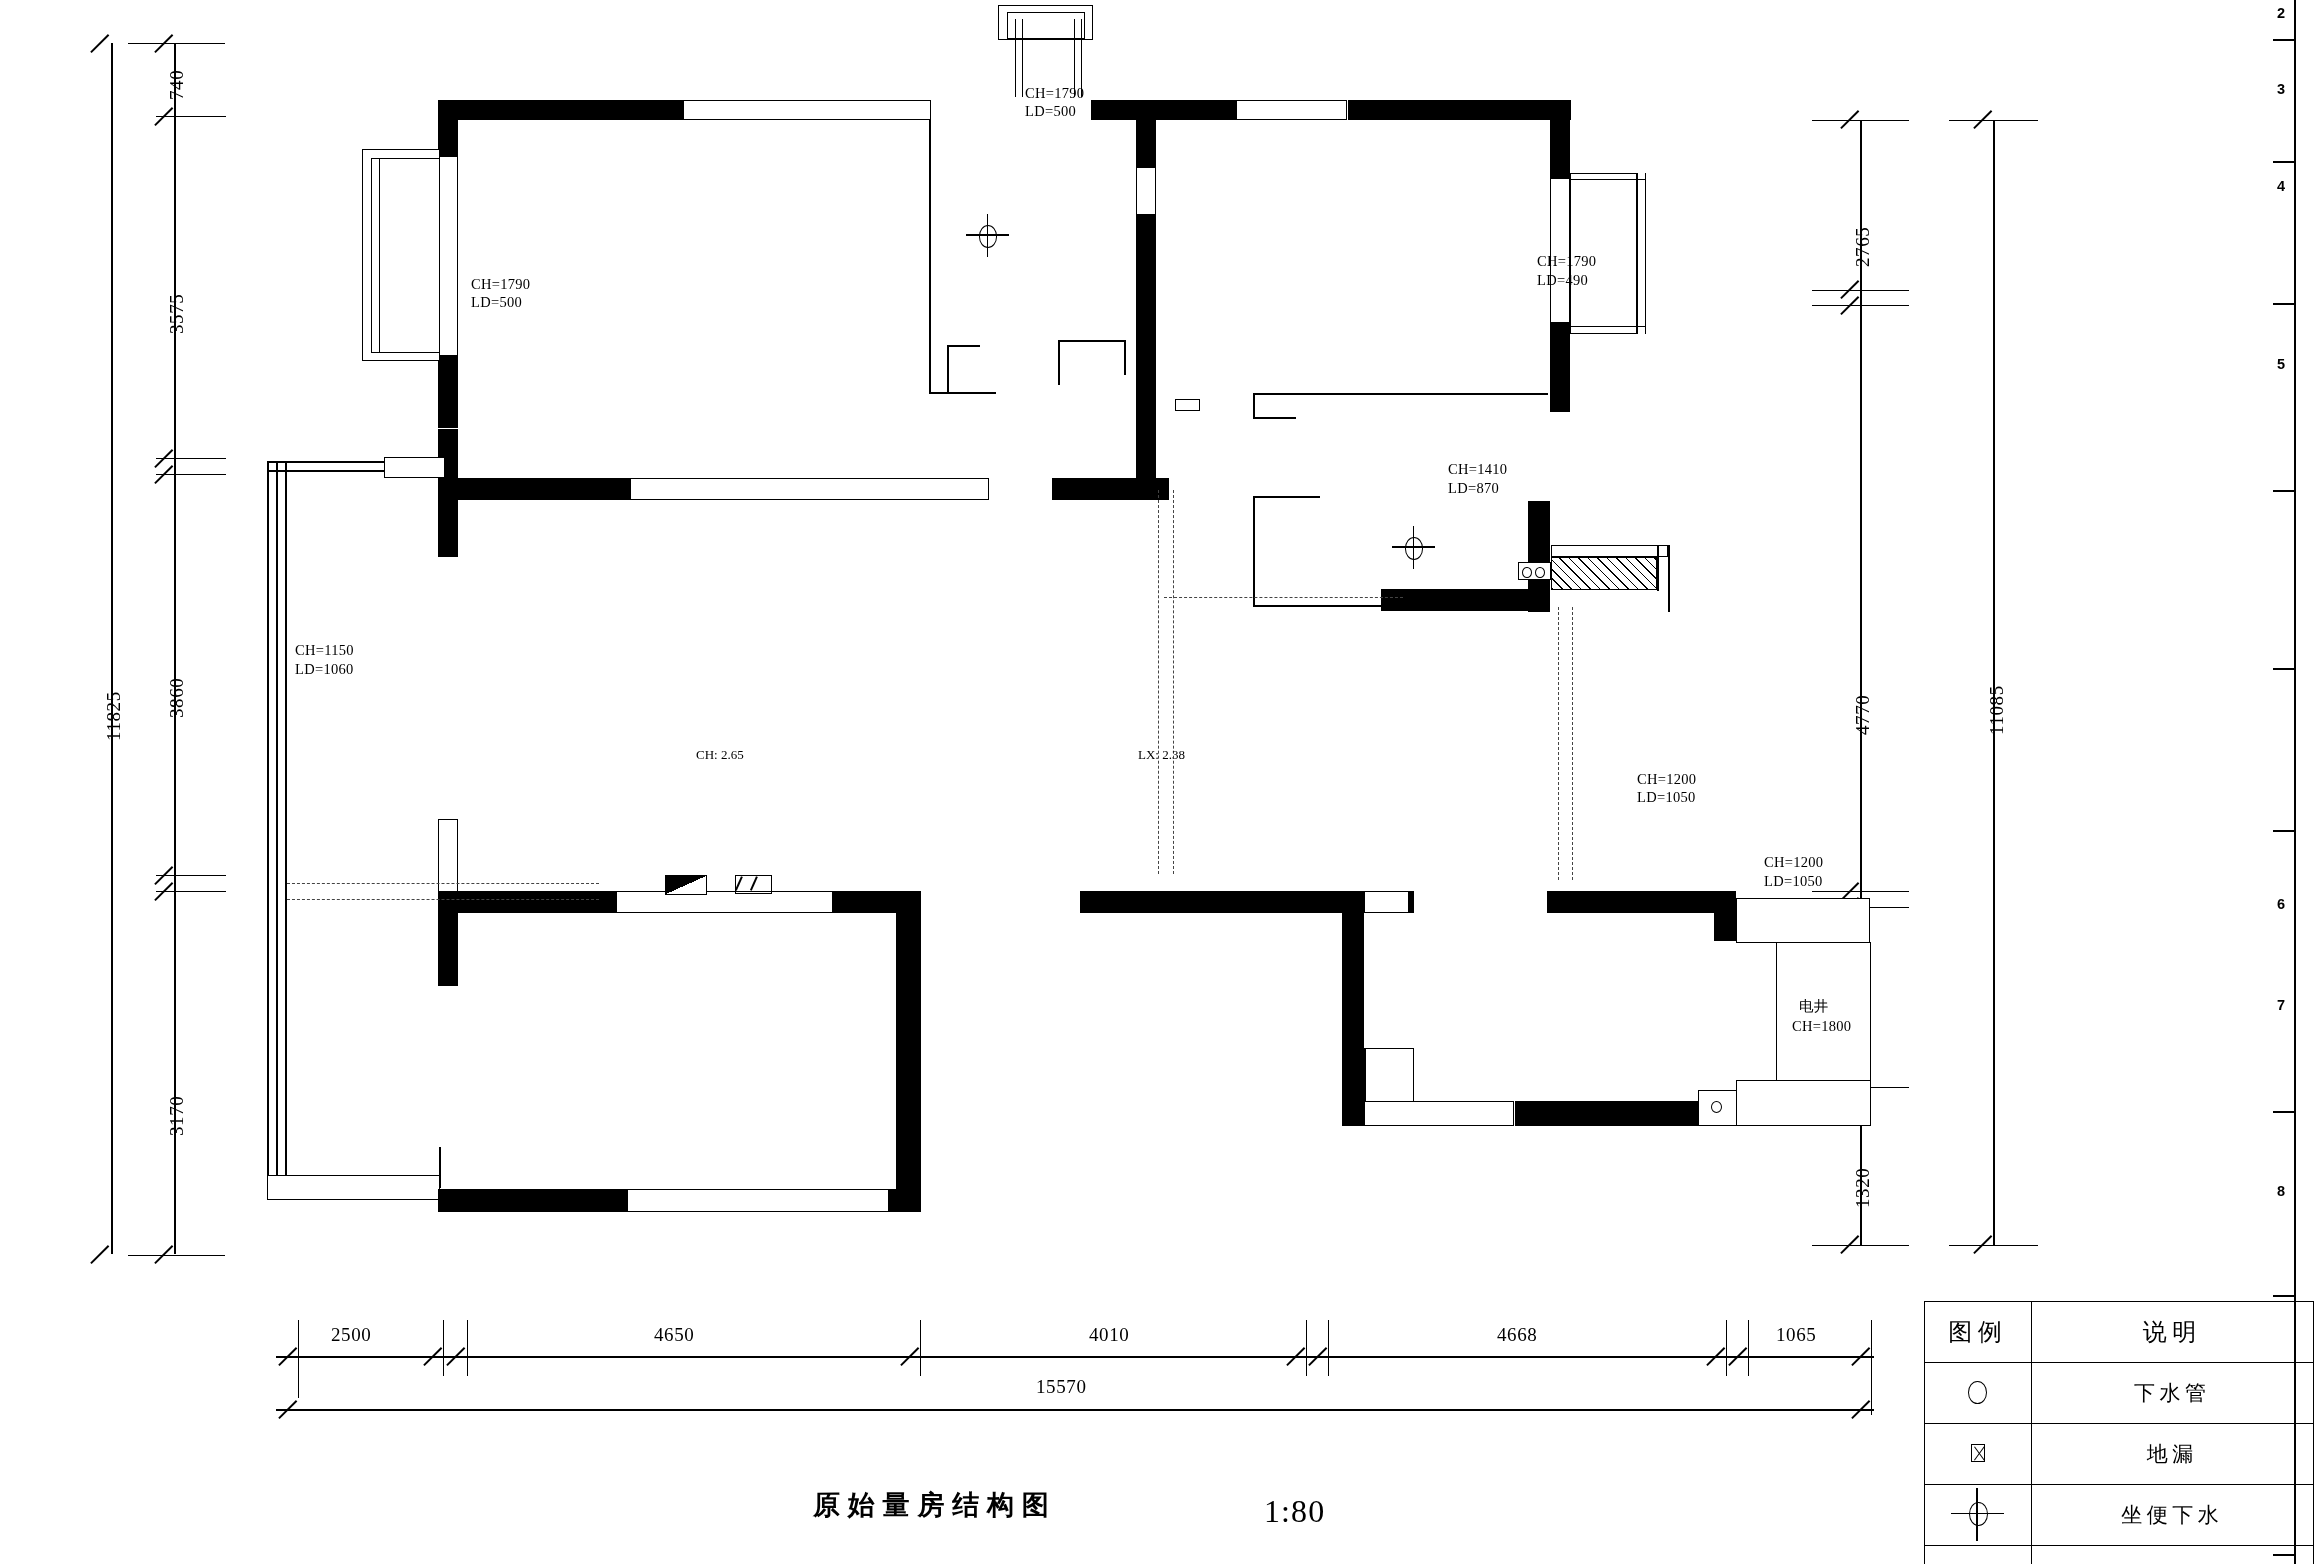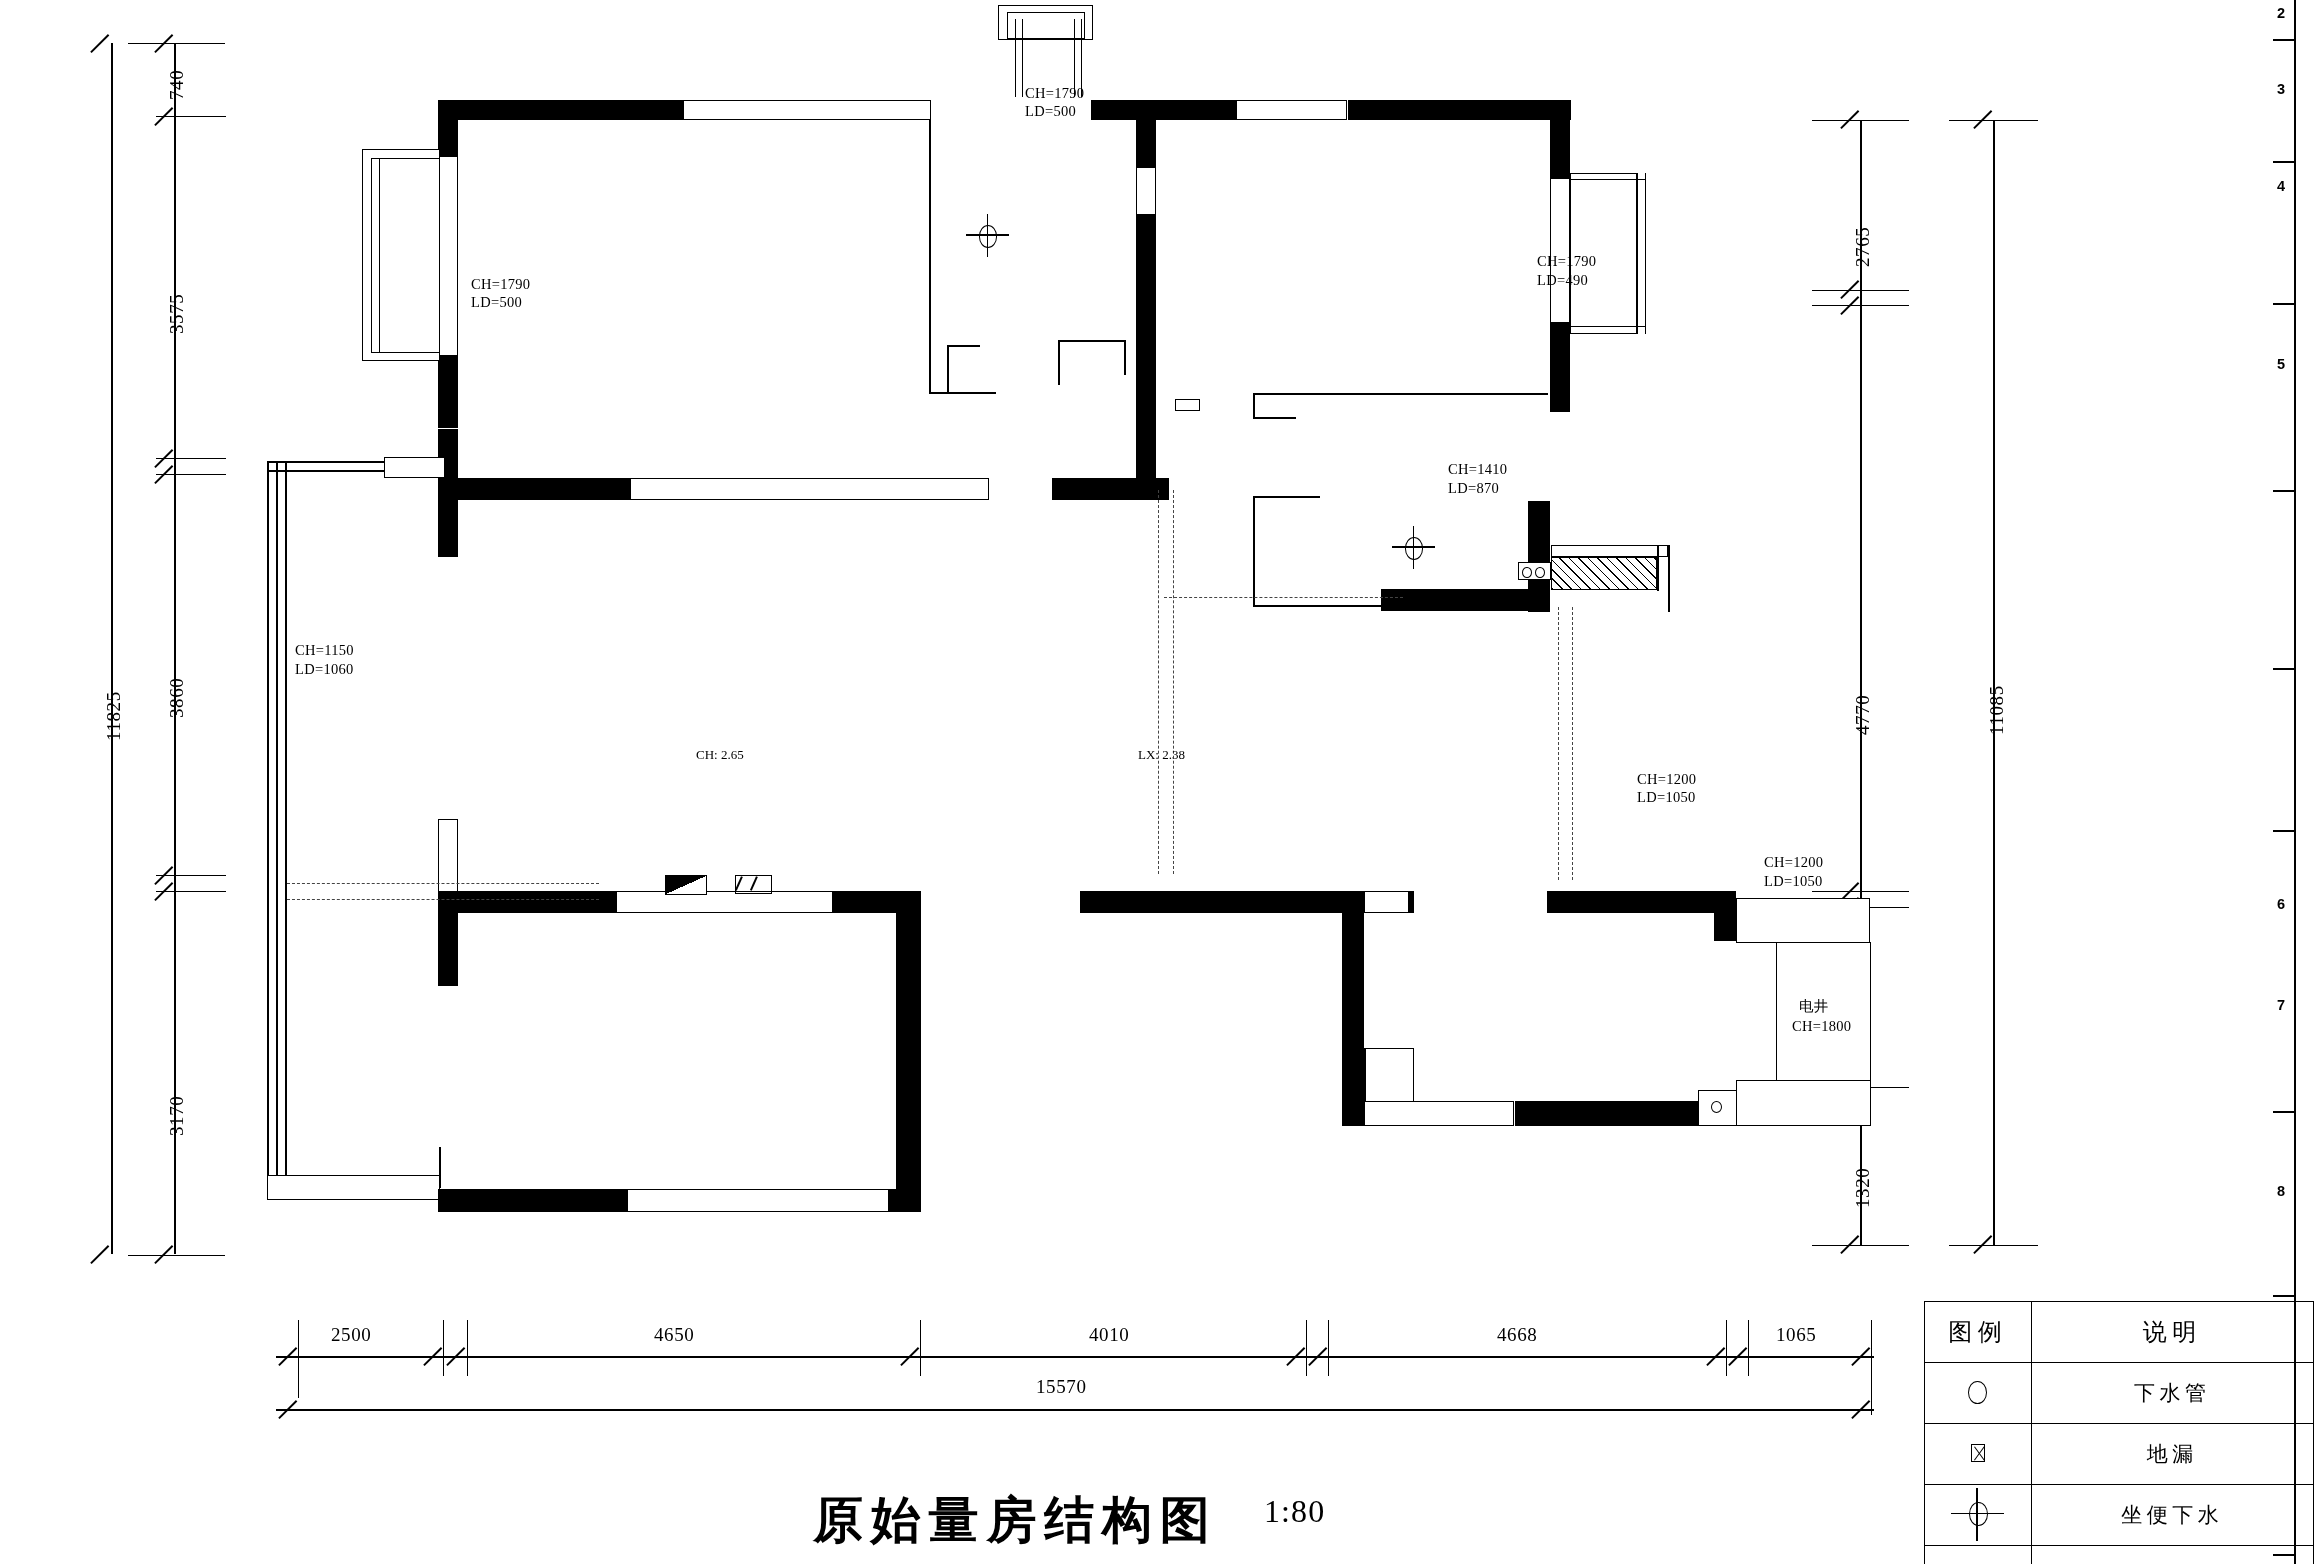--- a/index.html
+++ b/index.html
@@ -20,21 +20,21 @@
   .cjk{font-family:"DejaVu Sans","Liberation Sans",sans-serif;}
 
   
   .dimtxt{position:absolute;font-size:19px;font-family:"Liberation Serif",serif;letter-spacing:0.6px;}
   .rot{transform:rotate(-90deg);transform-origin:0 0;}
 
   
   .tick{position:absolute;width:1.7px;height:24.5px;background:#000;transform:rotate(45deg);}
 
   
-  #title{position:absolute;left:813px;top:1487px;font-size:50px;letter-spacing:7.8px;
+  #title{position:absolute;left:813px;top:1487px;font-size:27px;letter-spacing:7.8px;
          font-family:"DejaVu Sans","Liberation Sans",sans-serif;font-weight:700;}
   #scale{position:absolute;left:1264px;top:1493px;font-size:32px;letter-spacing:1.1px;
          font-family:"Liberation Serif",serif;}
 
   
   #legend{position:absolute;left:1924px;top:1301px;width:390px;border-collapse:collapse;}
   #legend td{border:1.7px solid #000;height:58px;text-align:center;vertical-align:middle;}
   #legend .c1{width:103px;}
   #legend .c2{width:278px;}
   .lgh{font-size:24px;letter-spacing:5.6px;font-family:"DejaVu Sans","Liberation Sans",sans-serif;}

